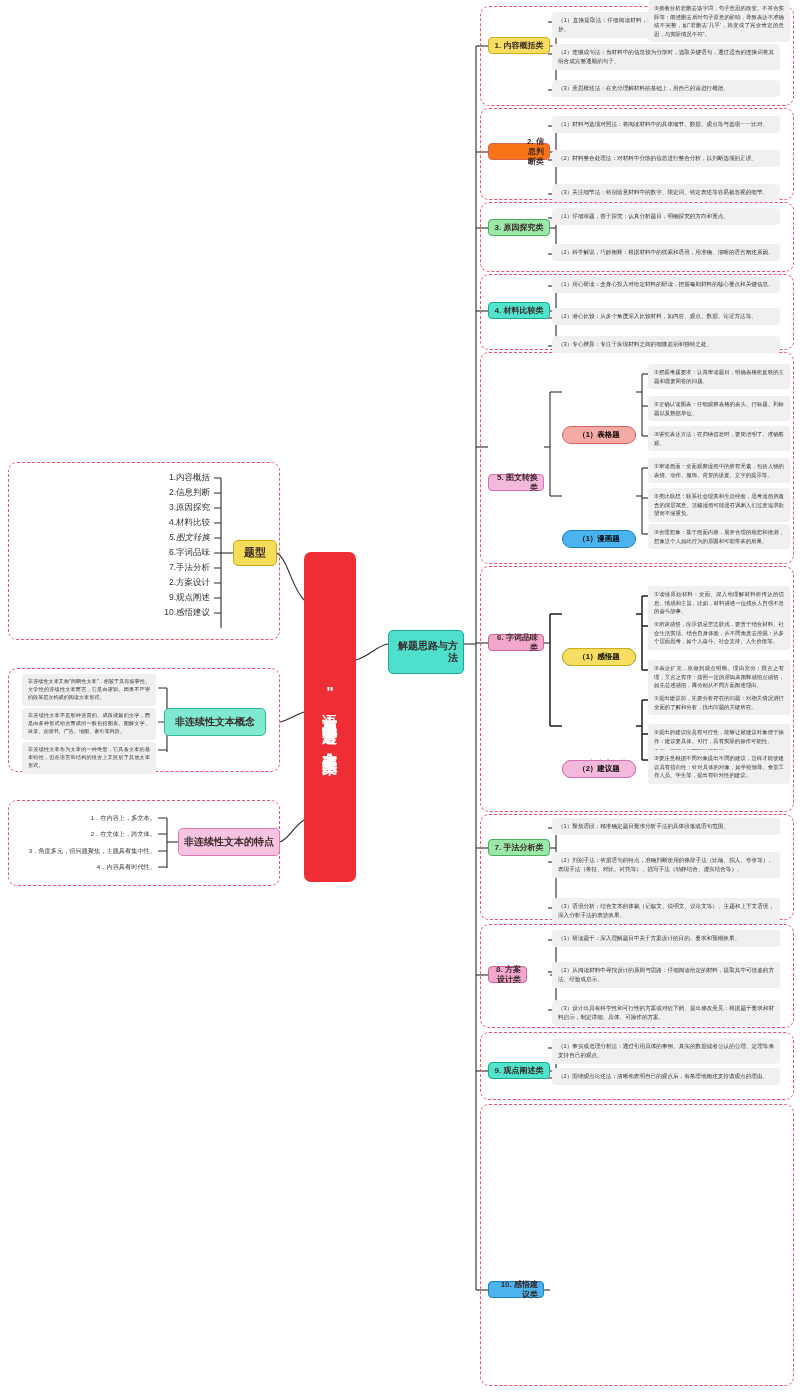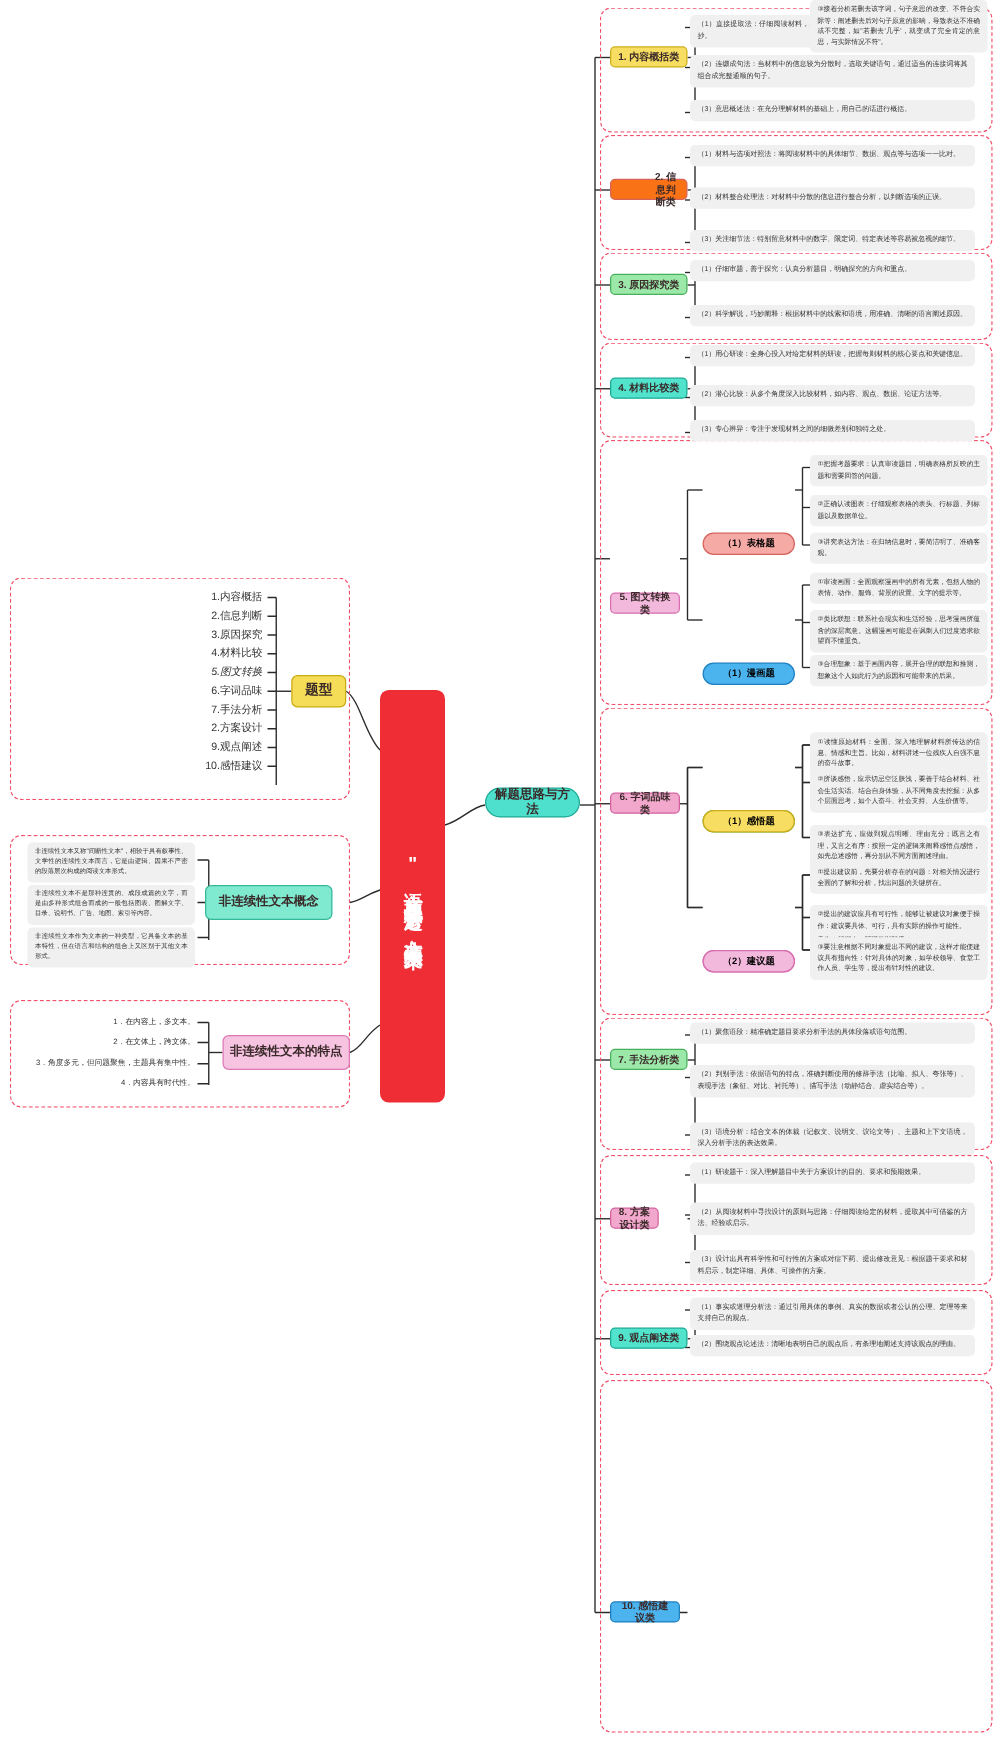--- a/index.html
+++ b/index.html
@@ -13,21 +13,21 @@
   #canvas { position:absolute; inset:0; }
   svg.links { position:absolute; left:0; top:0; width:800px; height:1393px; pointer-events:none; }
 
   
   .node {
     position:absolute;
     border-radius:5px;
     border:1px solid rgba(0,0,0,.22);
     font-weight:bold;
     display:flex; align-items:center; justify-content:center;
-    text-align:center;
+    text-align:right;
     line-height:1.25;
     padding:3px 5px;
     color:#3a2a2a;
   }
   .leaf {
     position:absolute;
     background:#f0f0f0;
     border-radius:4px;
     color:#333;
     line-height:1.45;
@@ -52,21 +52,21 @@
     display:flex; align-items:center; justify-content:center;
     padding:6px 2px;
   }
 
   
   #n-tixing   { left:233px; top:540px; width:44px; height:26px; background:#f6dd57; border-color:#c9ab14; font-size:11px;}
   #n-gainian  { left:164px; top:708px; width:102px; height:28px; background:#7fead0; border-color:#35b79a; font-size:10px;}
   #n-tedian   { left:178px; top:828px; width:102px; height:28px; background:#f6c3e0; border-color:#dd78b4; font-size:10px;}
 
   
-  #n-method   { left:388px; top:630px; width:76px; height:24px; background:#4fe0cd; border-color:#1ba994; font-size:10px;border-radius:12px;}
+  #n-method   { left:388px; top:630px; width:76px; height:44px; background:#4fe0cd; border-color:#1ba994; font-size:10px;}
 
   
   .cat { font-size:8px; height:17px; border-radius:4px; }
 
   
   .frame {
     position:absolute;
     border:1.3px dashed #f2506a;
     border-radius:9px;
   }

